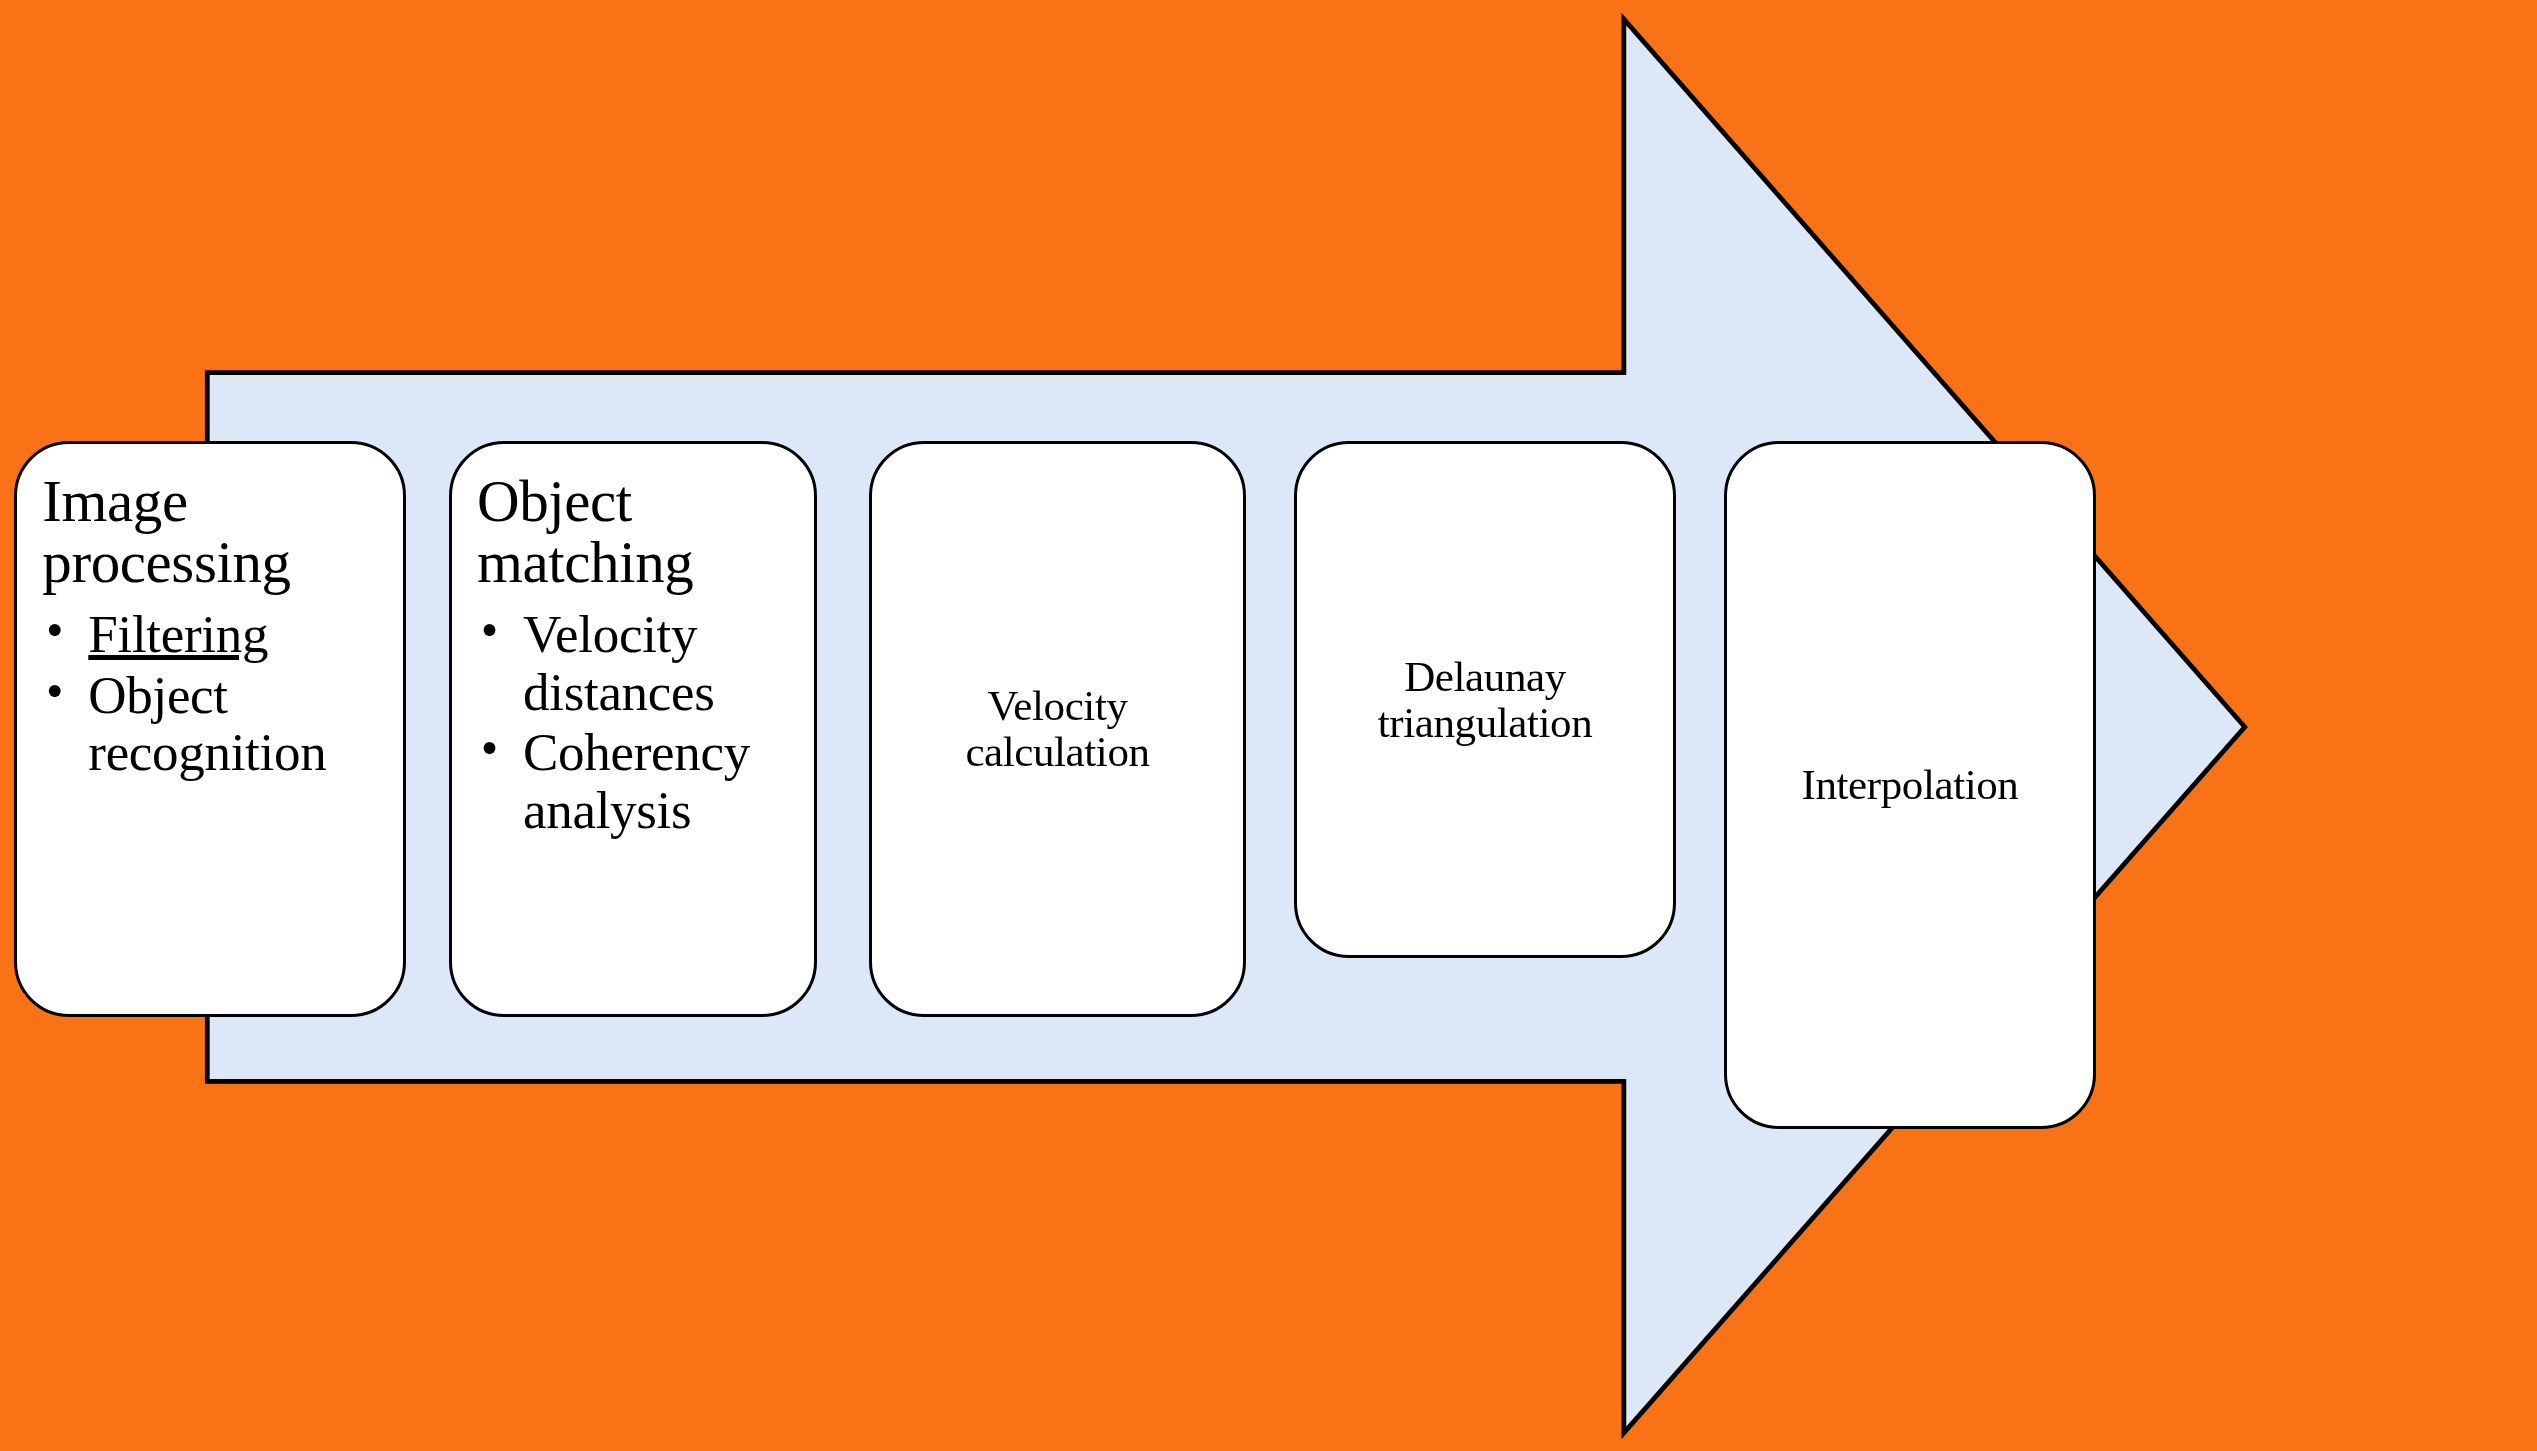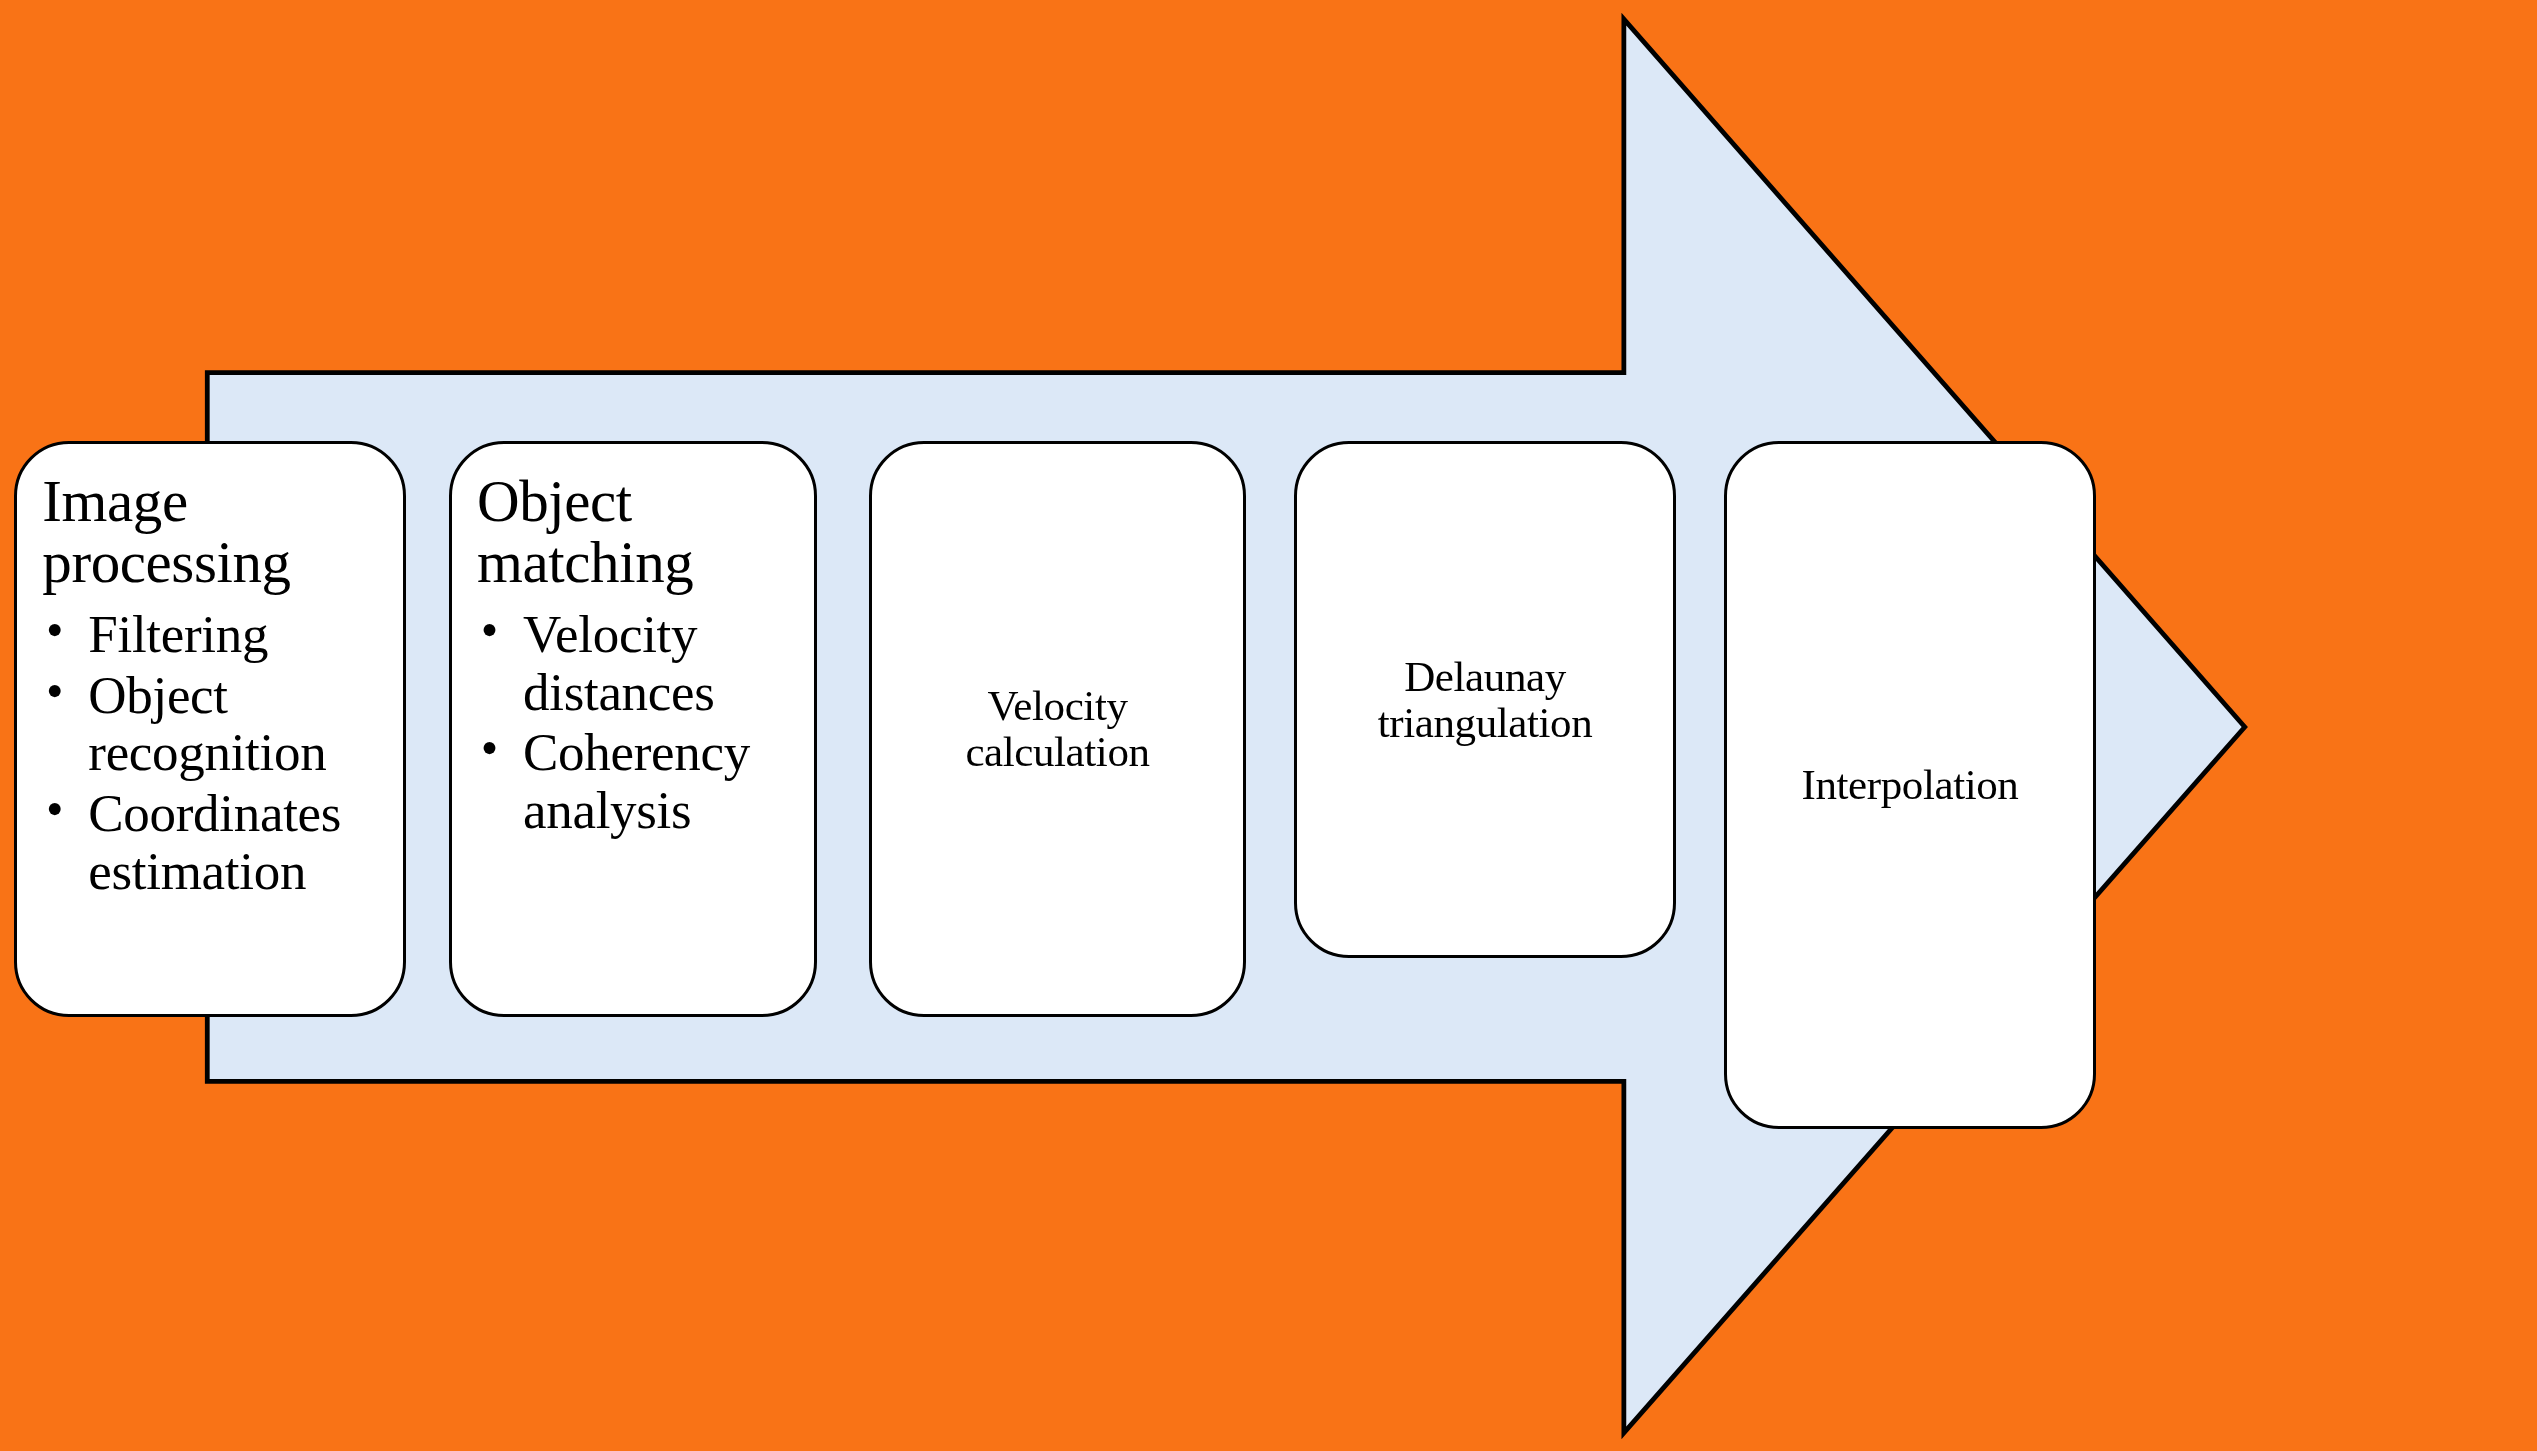--- a/index.html
+++ b/index.html
@@ -95,25 +95,23 @@
 
   <svg id="arrow-svg" viewBox="0 0 2657 1520" preserveAspectRatio="none" aria-hidden="true">
     <polygon points="217,390 1700,390 1700,20 2350,761 1700,1500 1700,1132 217,1132" fill="#dce8f7" stroke="#000000" stroke-width="5" stroke-linejoin="miter"></polygon>
   </svg>
 
   <div class="stage-box box-detail" style="left:14.3px; top:441px; width:392px; height:576px;">
     <div class="box-inner">
       <div class="box-heading" style="white-space: pre-line;">Image
 processing</div>
       <ul class="bullet-list">
-        <li style="white-space: pre-line;">Filtering</li>
+        <li style="white-space: pre-line; text-decoration: underline;">Filtering</li>
         <li style="white-space: pre-line;">Object
 recognition</li>
-        <li style="white-space: pre-line;">Coordinates
-estimation</li>
       </ul>
     </div>
   </div>
 
   <div class="stage-box box-detail" style="left:449px; top:441px; width:368px; height:576px;">
     <div class="box-inner">
       <div class="box-heading" style="white-space: pre-line;">Object
 matching</div>
       <ul class="bullet-list">
         <li style="white-space: pre-line;">Velocity

